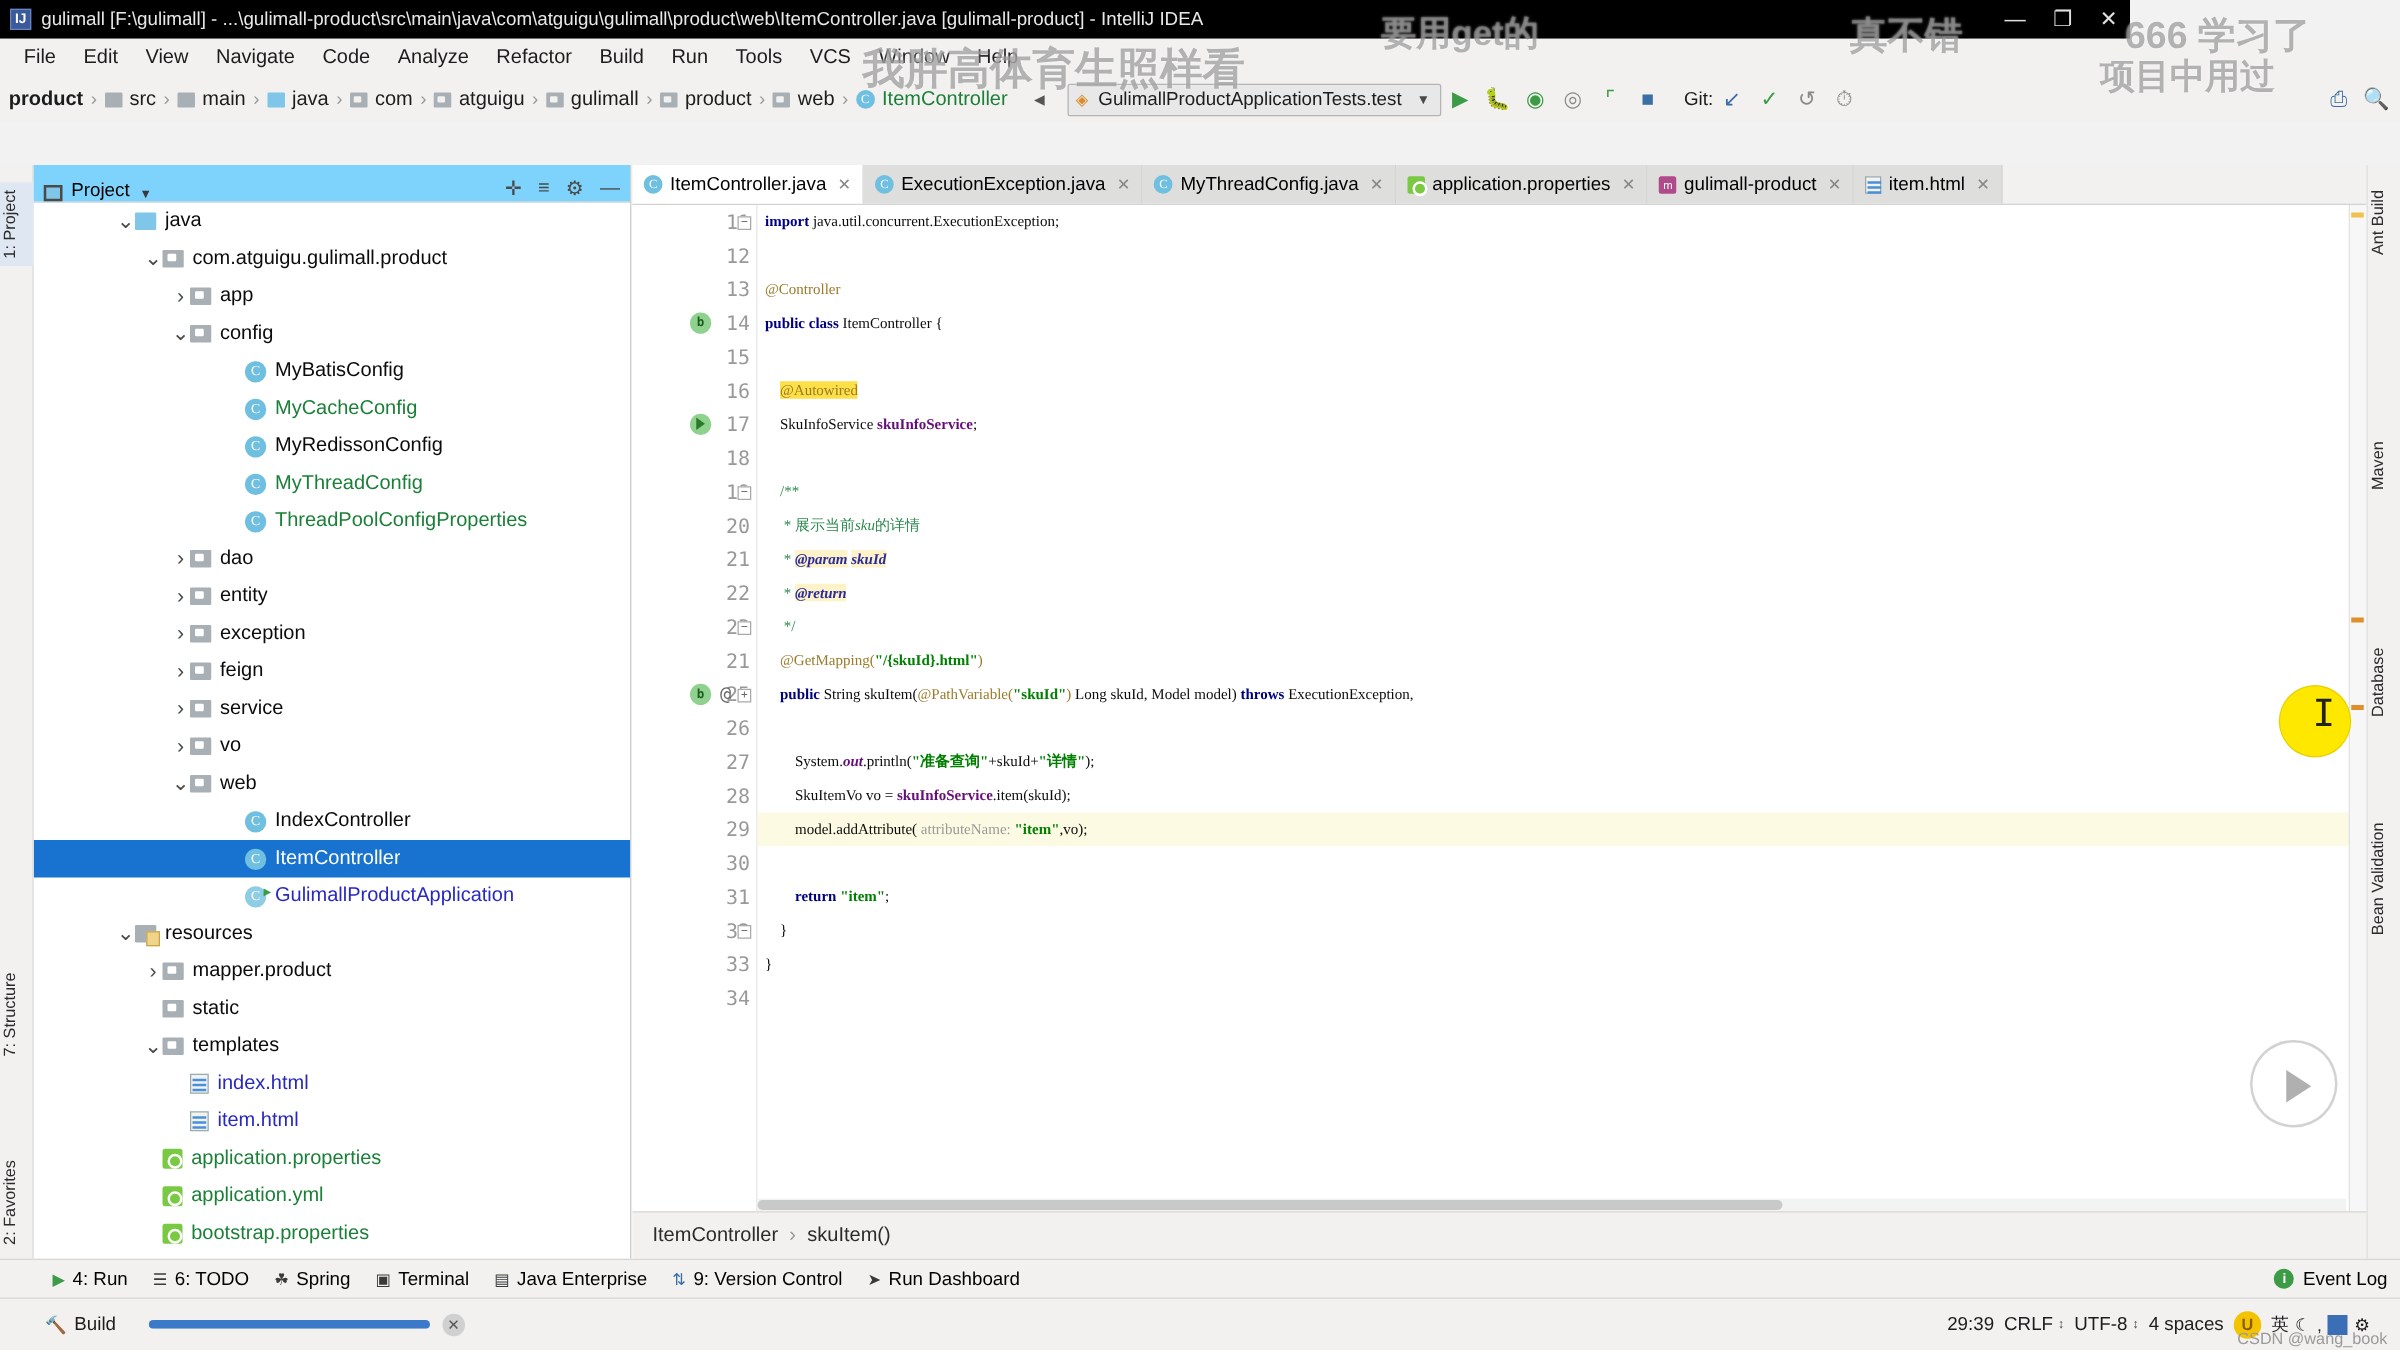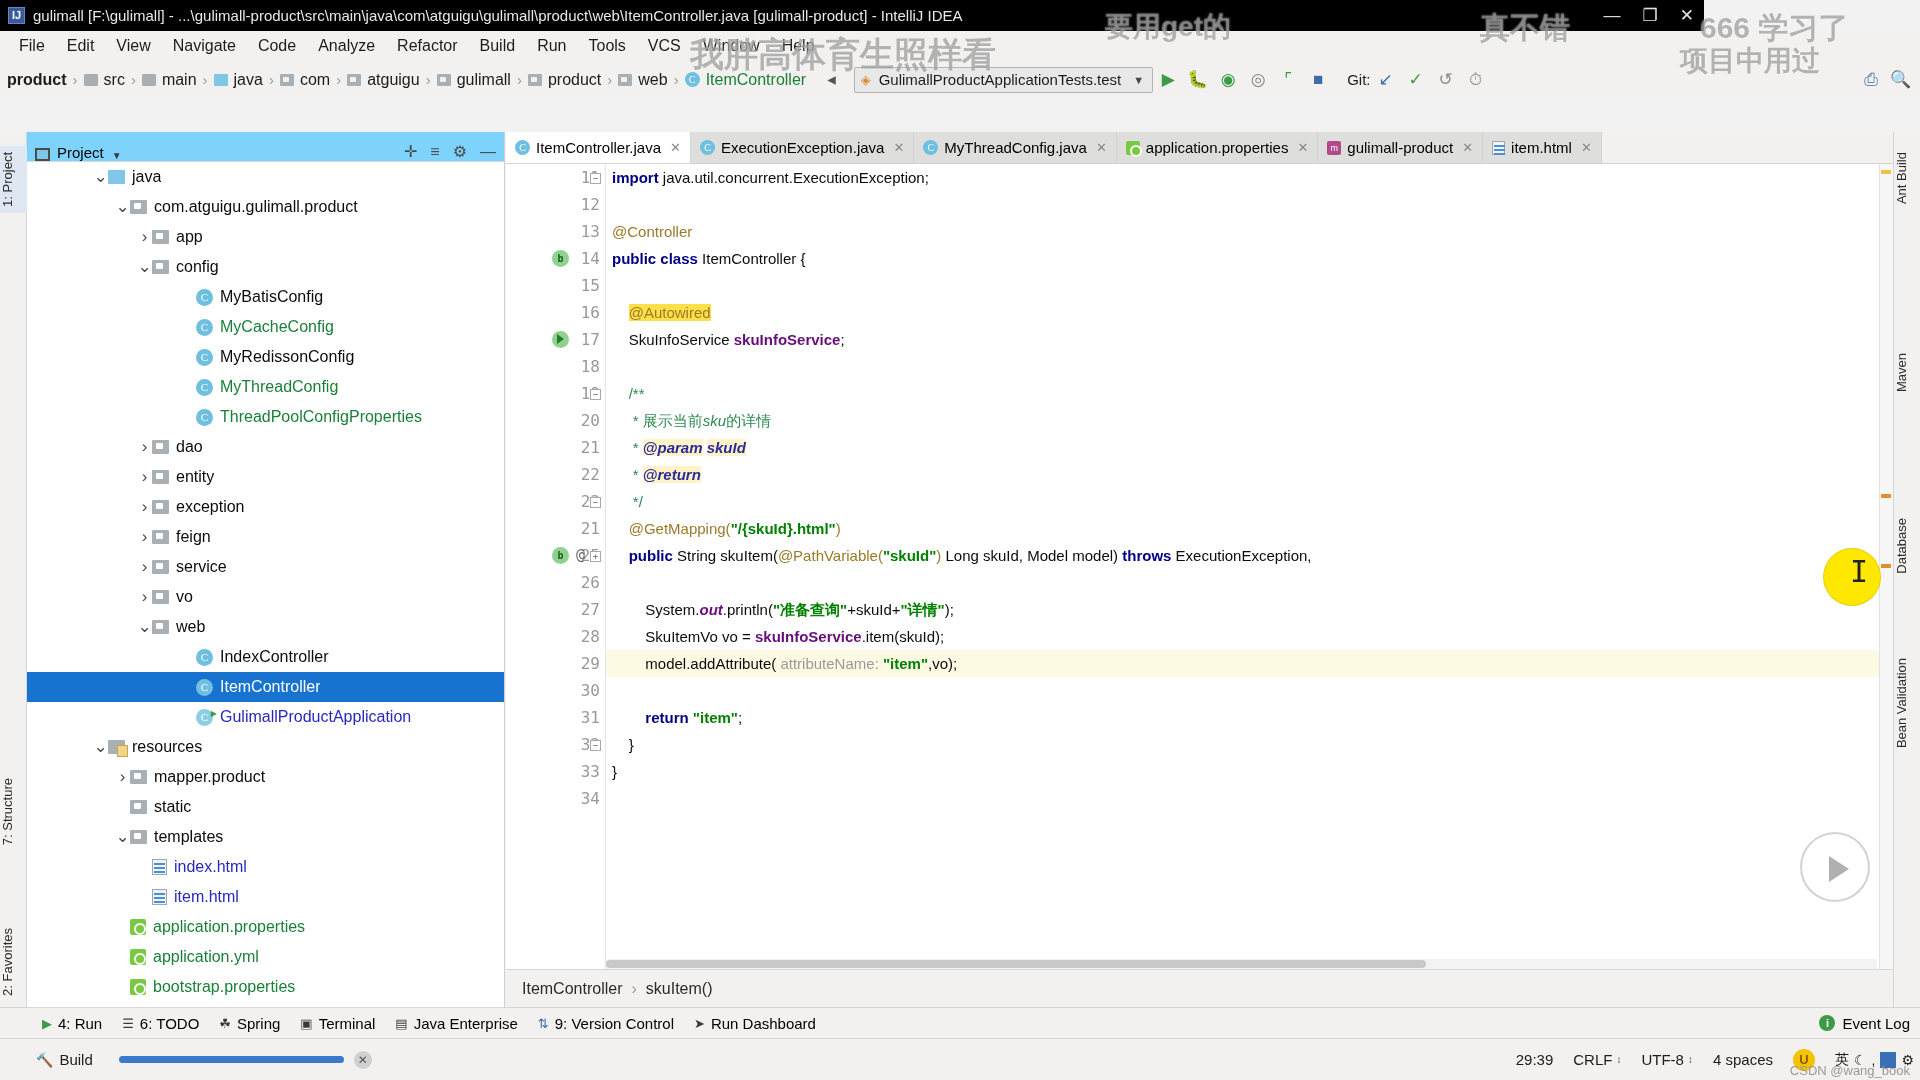--- a/index.html
+++ b/index.html
@@ -185,21 +185,21 @@
   }
   .gmark { position: absolute; font-size: 12px; }
   .gico-run { left: 46px; top: 5px; width: 17px; height: 17px; border-radius: 50%; background: #8fd18f; }
   .gico-run::after { content:''; position:absolute; left:5px; top:3px; border-left:7px solid #2a7a2a; border-top:5px solid transparent; border-bottom:5px solid transparent; }
   .gico-bean { left: 46px; top: 5px; width: 17px; height: 17px; border-radius:50%; background:#8fd18f; color:#1a5c1a; font-size:10px; line-height:17px; text-align:center; font-weight:bold;}
   .gat { left: 70px; top: 0; color: #6a6a6a; font-family:"DejaVu Sans Mono", monospace; font-size:15px;}
   .gfold { position:absolute; left: 84px; top: 9px; width: 11px; height: 11px; border:1px solid #a9a9a9; color:#666; font-size:9px; line-height:9px; text-align:center; background:#fff;}
 
   .codetext {
     position: absolute; top: 0; left: 100px; right: 0; bottom: 0;
-    font-family: Liberation Sans, sans-serif; font-size: 15px;
+    font-family: Liberation Serif, serif; font-size: 12px;
     white-space: pre; overflow: hidden;
   }
   .cline { height: 27px; line-height: 27px; padding-left: 6px; }
   .cline.hl { background: #fdfae3; }
   .kw { color: #000080; font-weight: bold; }
   .ann { color: #9b7a2a; }
   .annhl { color: #9b7a2a; background: #fde047; }
   .str { color: #008000; font-weight: bold; }
   .cmt { color: #2d8a4e; }
   .doctag { color: #2b2b9b; font-weight: bold; font-style: italic; background: #fdf2c8; }
@@ -250,21 +250,21 @@
     background: #f2f1f0; border-top: 1px solid #d6d6d6;
     display: flex; align-items: center; font-size: 15px; color: #1c1c1c; padding-left: 10px;
   }
   .sb-msg { display: flex; align-items: center; gap: 8px; white-space: nowrap; }
   .sb-msgicon { width: 16px; height: 16px; border: 1px solid #7a7a7a; border-radius: 2px; }
   .sb-build { display: flex; align-items: center; gap: 6px; margin-left: 26px; }
   .hammer { color: #4a4a4a; font-size: 14px; }
   .sb-progress { margin-left: 26px; width: 225px; height: 7px; background: #d8d8d8; border-radius: 4px; overflow: hidden; }
   .sb-progress .pfill { height: 100%; width: 100%; background: #3b79c9; }
   .sb-x { margin-left: 10px; width: 18px; height: 18px; border-radius: 50%; background: #d0d0d0; color:#555; font-size: 12px; line-height: 18px; text-align: center; }
-  .sb-right { margin-left: auto; display: flex; gap: 20px; padding-right: 6px; }
+  .sb-right { margin-left: auto; display: flex; gap: 8px; padding-right: 24px; }
   .sb-right .cell { display: flex; align-items: center; gap: 4px; white-space: nowrap; }
   .sb-caret { color: #4a4a4a; font-size: 10px; }
   .ime-u { width: 22px; height: 22px; border-radius: 50%; background: #f4c300; color: #8a5a00; font-weight: bold; font-size: 13px; line-height: 22px; text-align: center; }
   .ime-box { display:flex; align-items:center; gap:5px; color:#1c1c1c; font-size: 14px; }
   .ime-sq { width: 16px; height: 16px; background: #3a6fb5; }
   .csdn { position: absolute; right: 10px; bottom: 2px; font-size: 13px; color: #9a9a9a; }
 
   
   .wm {
     position: absolute; color: rgba(120,120,120,0.55); font-weight: bold;

